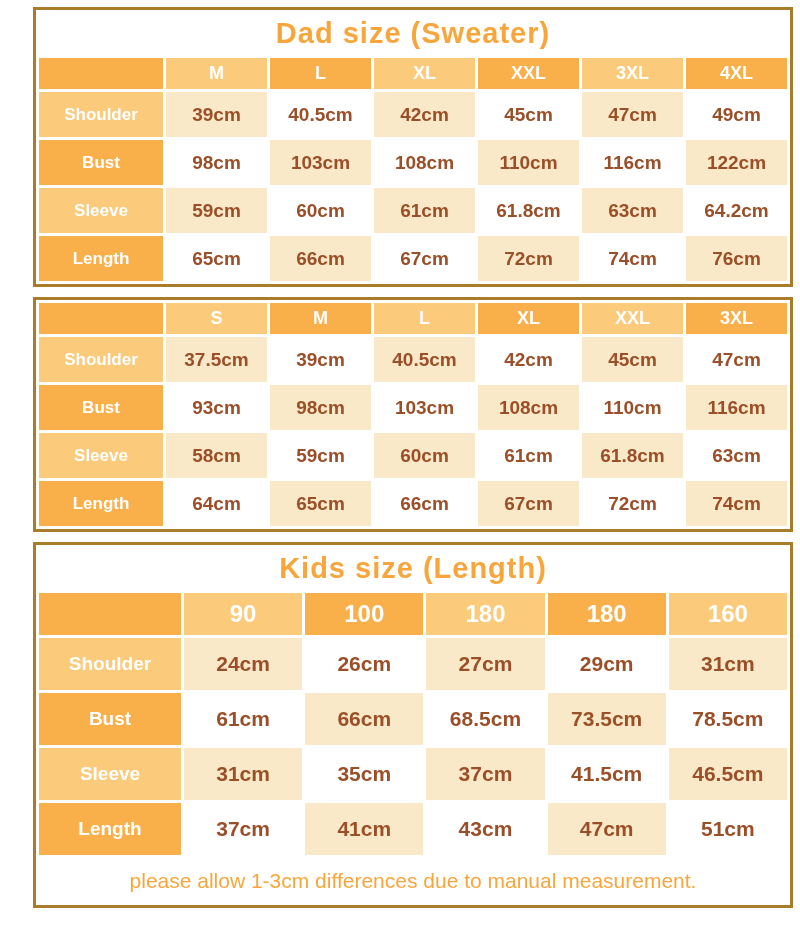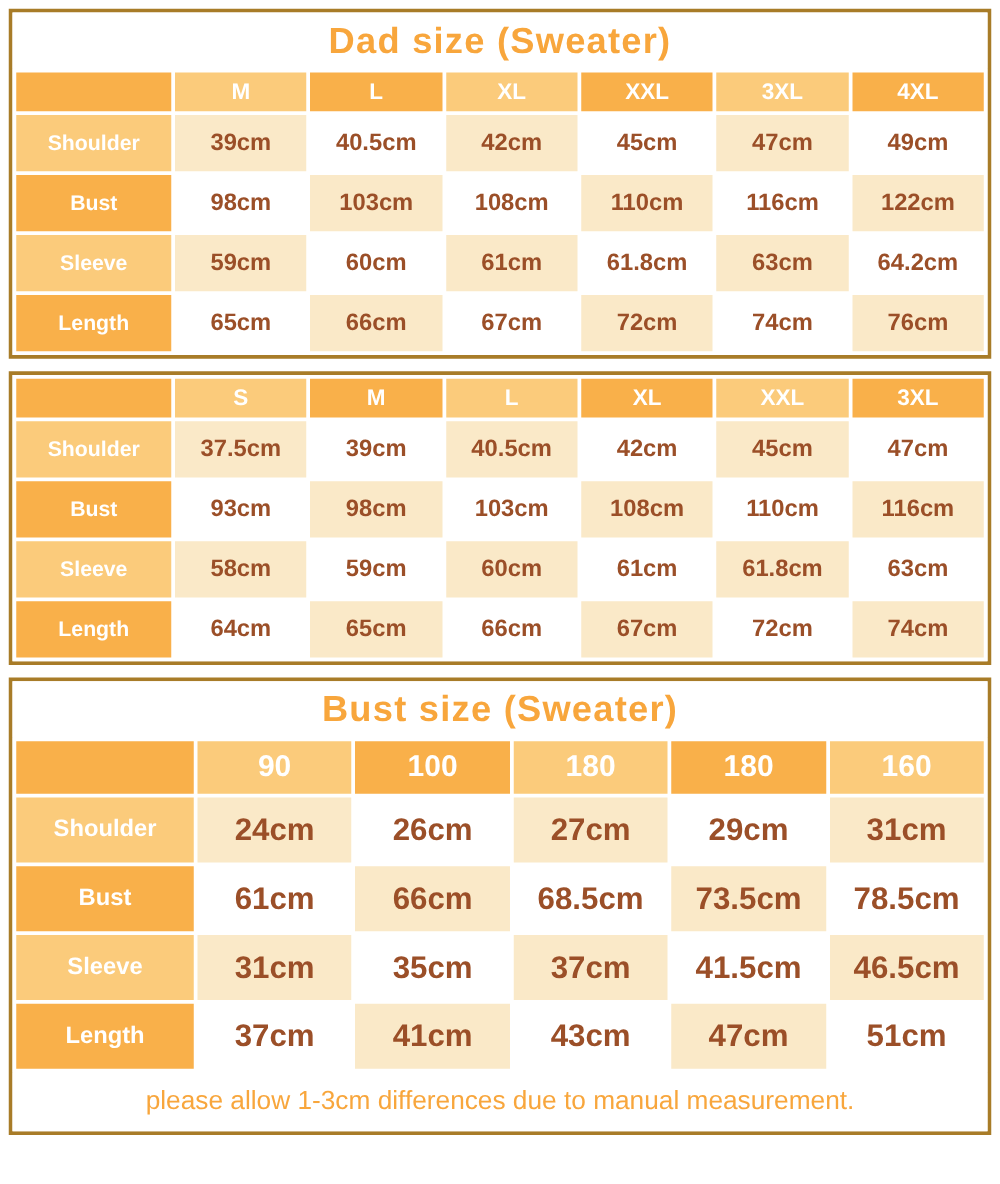--- a/index.html
+++ b/index.html
@@ -15,20 +15,21 @@
     box-sizing: border-box;
     padding: 7px;
     background: #ffffff;
     overflow: hidden;
   }
   .size-section {
     border: 3px solid #a87c28;
     background: #ffffff;
     margin-bottom: 10px;
     position: relative;
+    margin-left: 26px;
   }
   .table-title {
     text-align: center;
     color: #f8a63c;
     font-weight: bold;
     font-size: 29px;
     letter-spacing: 1px;
     padding: 7px 0 5px 0;
     background: #ffffff;
   }
@@ -51,21 +52,21 @@
   
   td.cell-cream { background: #fae9c8; color: #9b4f28; font-weight: bold; }
   td.cell-white { background: #ffffff; color: #9b4f28; font-weight: bold; }
 
   
   .t-adult td { height: 43px; font-size: 19px; }
   .t-adult tr:first-child td { height: 29px; font-size: 18px; }
   .t-adult td:first-child { width: 122px; font-size: 17px; }
 
   
-  .t-kids td { height: 50px; font-size: 25px; }
+  .t-kids td { height: 50px; font-size: 21px; }
   .t-kids tr:first-child td { height: 40px; font-size: 24px; }
   .t-kids td:first-child { width: 140px; font-size: 19px; }
 
   .footnote {
     text-align: center;
     color: #f8a63c;
     font-size: 21px;
     padding: 11px 0 12px 0;
     background: #ffffff;
   }
@@ -189,21 +190,21 @@
             <td class="cell-white">66cm</td>
             <td class="cell-cream">67cm</td>
             <td class="cell-white">72cm</td>
             <td class="cell-cream">74cm</td>
           </tr>
         </tbody>
     </table>
   </section>
 
   <section class="size-section">
-    <div class="table-title">Bust size (Sweater)</div>
+    <div class="table-title">Kids size (Length)</div>
     <table class="size-grid t-kids">
       <tbody>
           <tr>
             <td class="hd-dark"></td>
             <td class="hd-light">90</td>
             <td class="hd-dark">100</td>
             <td class="hd-light">180</td>
             <td class="hd-dark">180</td>
             <td class="hd-light">160</td>
           </tr>

